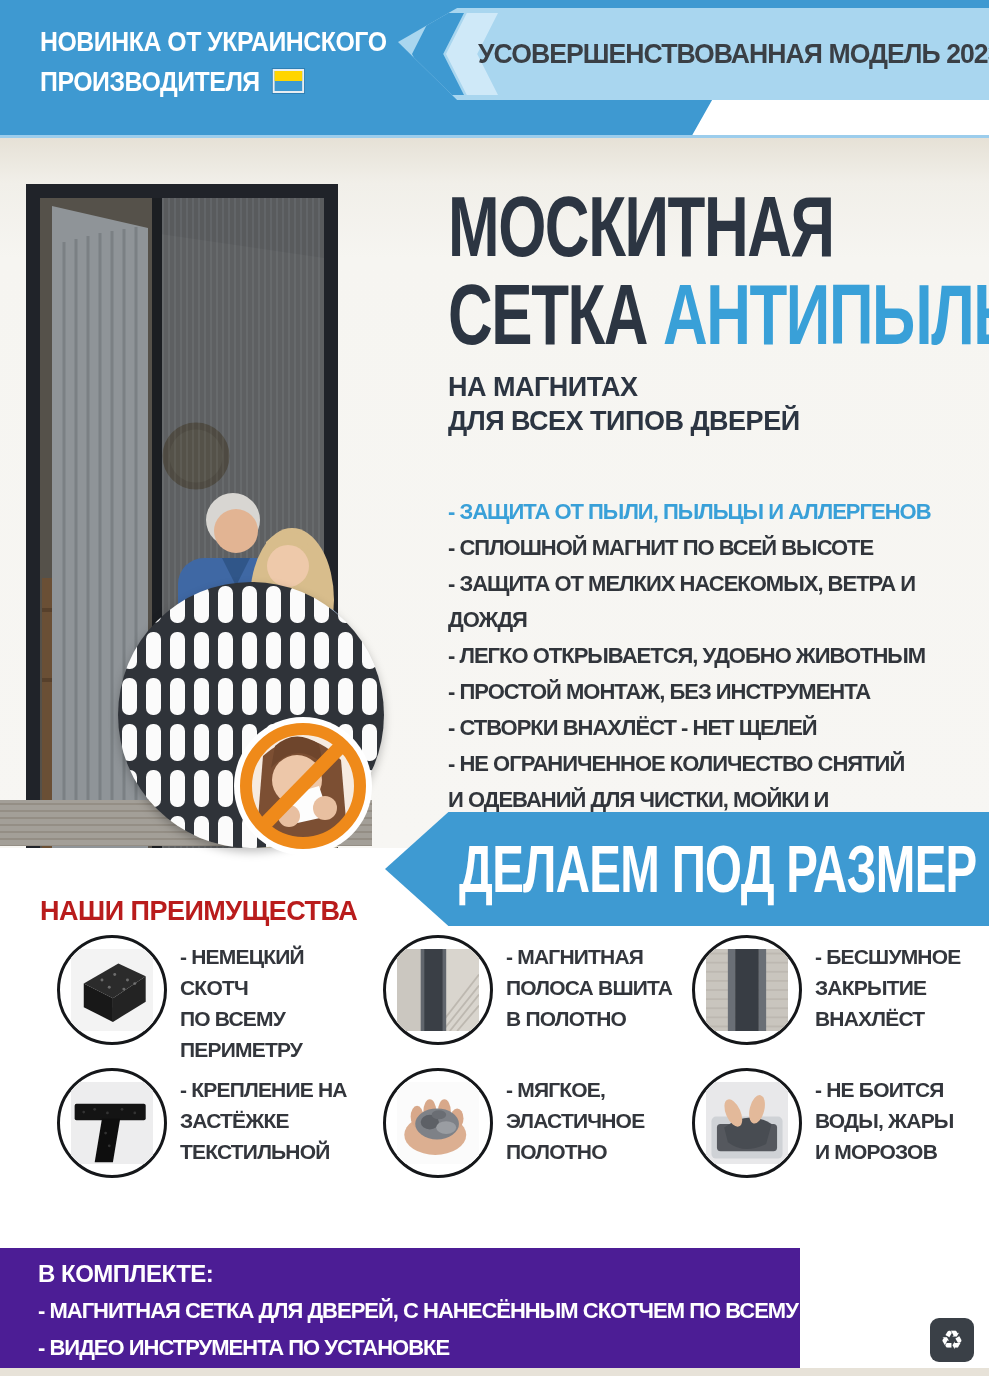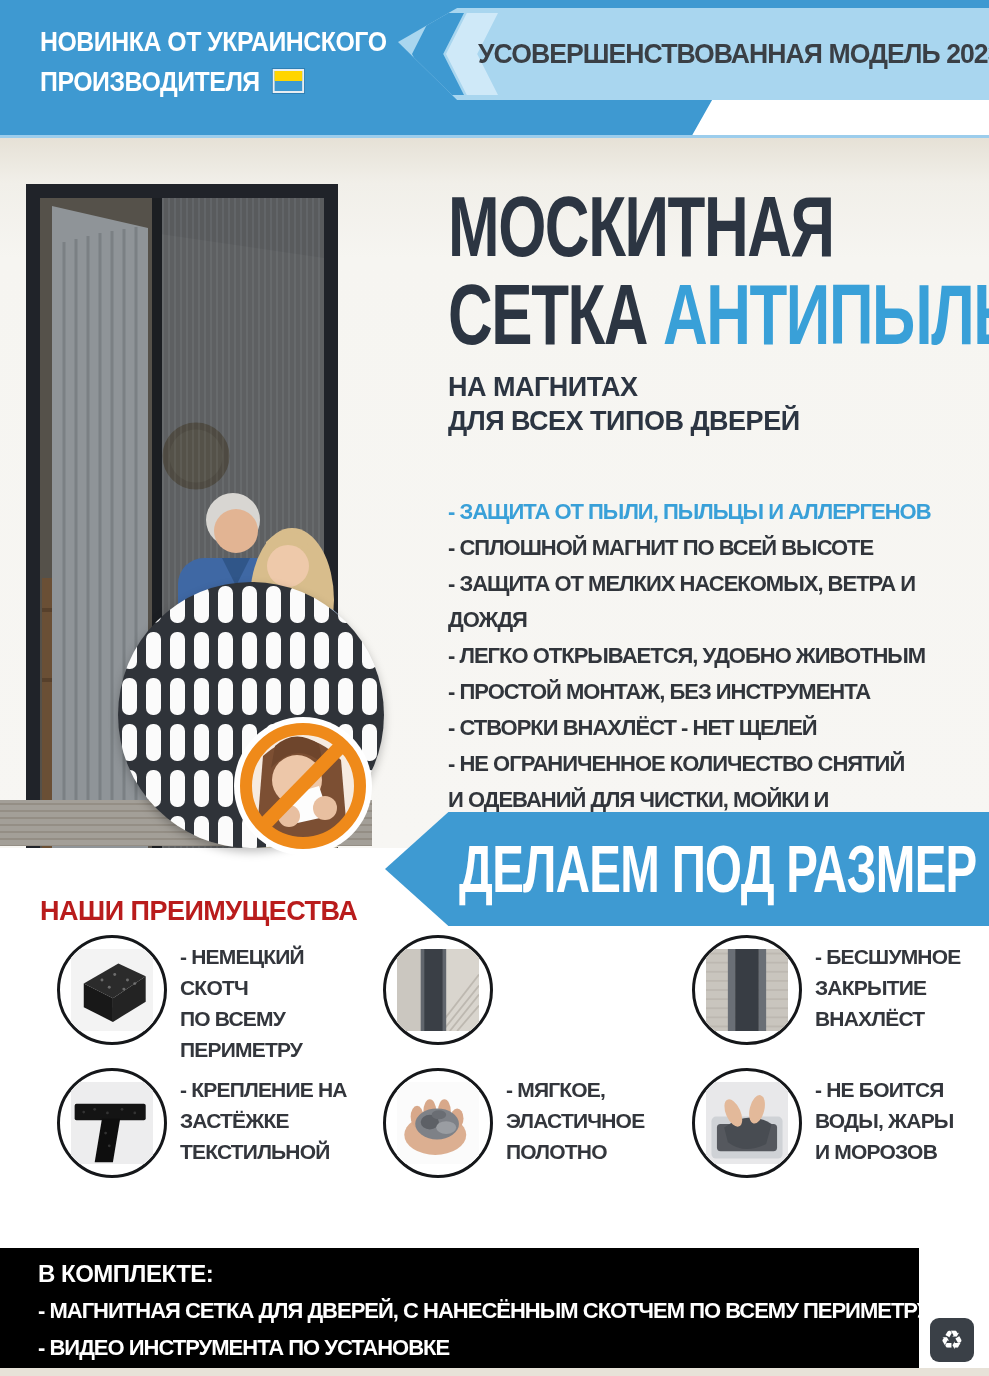--- a/index.html
+++ b/index.html
@@ -58,21 +58,21 @@
   .features{position:absolute;left:0;top:927px;width:989px;height:290px;}
   .feature{position:absolute;width:310px;height:130px;}
   .f-circle{position:absolute;left:0;top:0;width:104px;height:104px;background:#ffffff;
             border:3px solid #15171a;border-radius:50%;display:flex;align-items:center;justify-content:center;overflow:hidden;}
   .f-text{position:absolute;left:123px;top:6px;width:195px;color:#33363C;font-size:21px;
             line-height:31px;letter-spacing:-0.8px;}
   .feature.p1{left:57px;top:8px;}   .feature.p2{left:383px;top:8px;}  .feature.p3{left:692px;top:8px;}
   .feature.p4{left:57px;top:141px;} .feature.p5{left:383px;top:141px;}.feature.p6{left:692px;top:141px;}
 
   
-  .package{position:absolute;left:0;top:1248px;width:919px;height:120px;background:#000000;color:#ffffff;}
+  .package{position:absolute;left:0;top:1248px;width:800px;height:120px;background:#4c1d95;color:#ffffff;}
   .pkg-heading{position:absolute;left:38px;top:12px;font-size:24px;letter-spacing:-0.5px;}
   .pkg-item1{position:absolute;left:38px;top:50px;font-size:22px;letter-spacing:-1px;white-space:nowrap;}
   .pkg-item2{position:absolute;left:38px;top:87px;font-size:22px;letter-spacing:-1px;white-space:nowrap;}
   .recycle{position:absolute;left:930px;top:70px;width:44px;height:44px;background:#3a4047;border-radius:9px;
            display:flex;align-items:center;justify-content:center;color:#ffffff;font-size:26px;font-weight:400;}
   .bottom-strip{position:absolute;left:0;top:1368px;width:989px;height:8px;background:#e7e2d8;}
 </style>
 </head>
 <body>
 
@@ -237,20 +237,25 @@
               <line x1="50" y1="90" x2="90" y2="40"></line>
               <line x1="58" y1="90" x2="90" y2="50"></line>
               <line x1="66" y1="90" x2="90" y2="62"></line>
               <line x1="42" y1="90" x2="90" y2="28"></line>
             </g>
           <rect x="28" y="0" width="24" height="90" fill="#3a3f46"></rect>
           <rect x="26" y="0" width="4" height="90" fill="#61666d"></rect>
           <rect x="50" y="0" width="4" height="90" fill="#61666d"></rect>
         </svg>
       </div>
+      <div class="f-text">
+        <div>- МАГНИТНАЯ</div>
+          <div>ПОЛОСА ВШИТА</div>
+          <div>В ПОЛОТНО</div>
+      </div>
     </div>
 
     <div class="feature p3">
       <div class="f-circle">
         <svg width="82" height="82" viewBox="0 0 90 90">
           <rect width="90" height="90" fill="#c9c5be"></rect>
           <g fill="#bdb8b1">
               <rect y="4" width="90" height="2"></rect>
               <rect y="14" width="90" height="2"></rect>
               <rect y="24" width="90" height="2"></rect>

